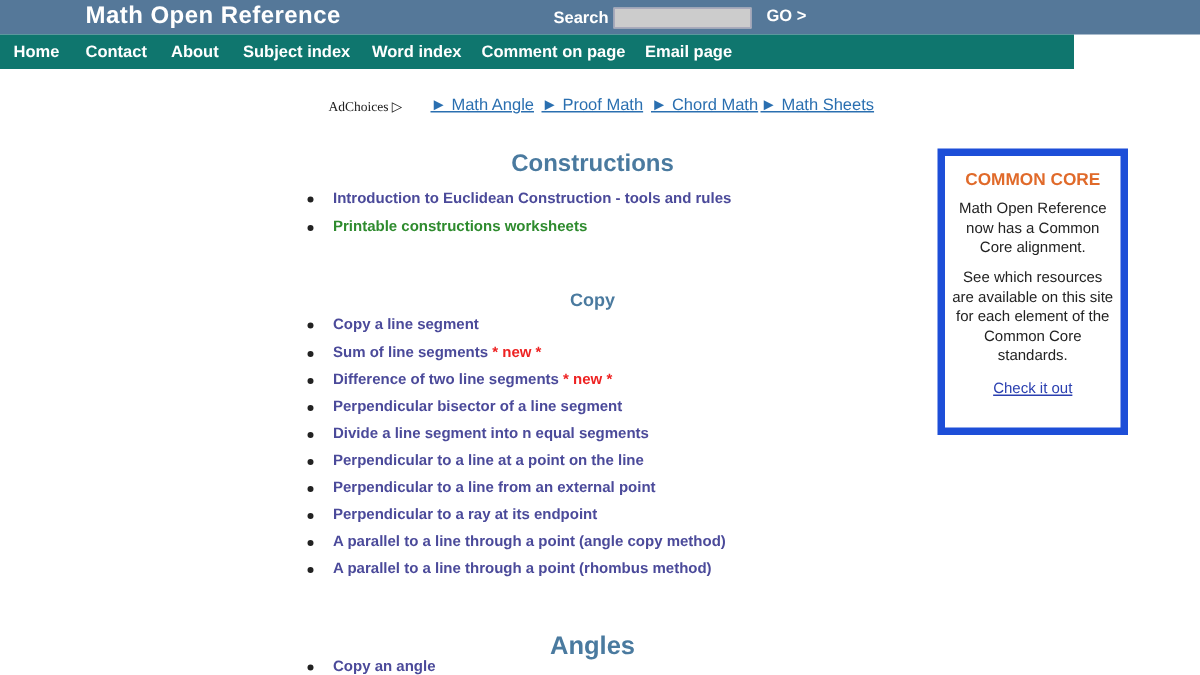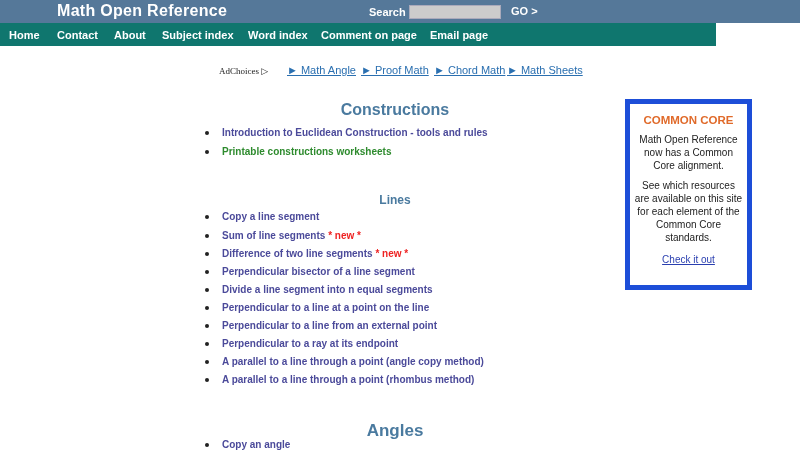--- a/index.html
+++ b/index.html
@@ -57,21 +57,21 @@
 
 <div class="list-item" style="top:127px">
   <span class="bullet"></span>
   <span class="item-text">Introduction to Euclidean Construction - tools and rules</span>
 </div>
 <div class="list-item green" style="top:146px">
   <span class="bullet"></span>
   <span class="item-text green">Printable constructions worksheets</span>
 </div>
 
-<div class="h2" style="left:345px; top:193px; width:100px; font-size:12px;">Lines</div>
+<div class="h2" style="left:345px; top:193px; width:100px; font-size:12px;">Copy</div>
 
 <div class="list-item" style="top:211px">
   <span class="bullet"></span>
   <span class="item-text">Copy a line segment</span>
 </div>
 <div class="list-item" style="top:230px">
   <span class="bullet"></span>
   <span class="item-text"><span>Sum of line segments</span> <span class="new">* new *</span></span>
 </div>
 <div class="list-item" style="top:248px">

